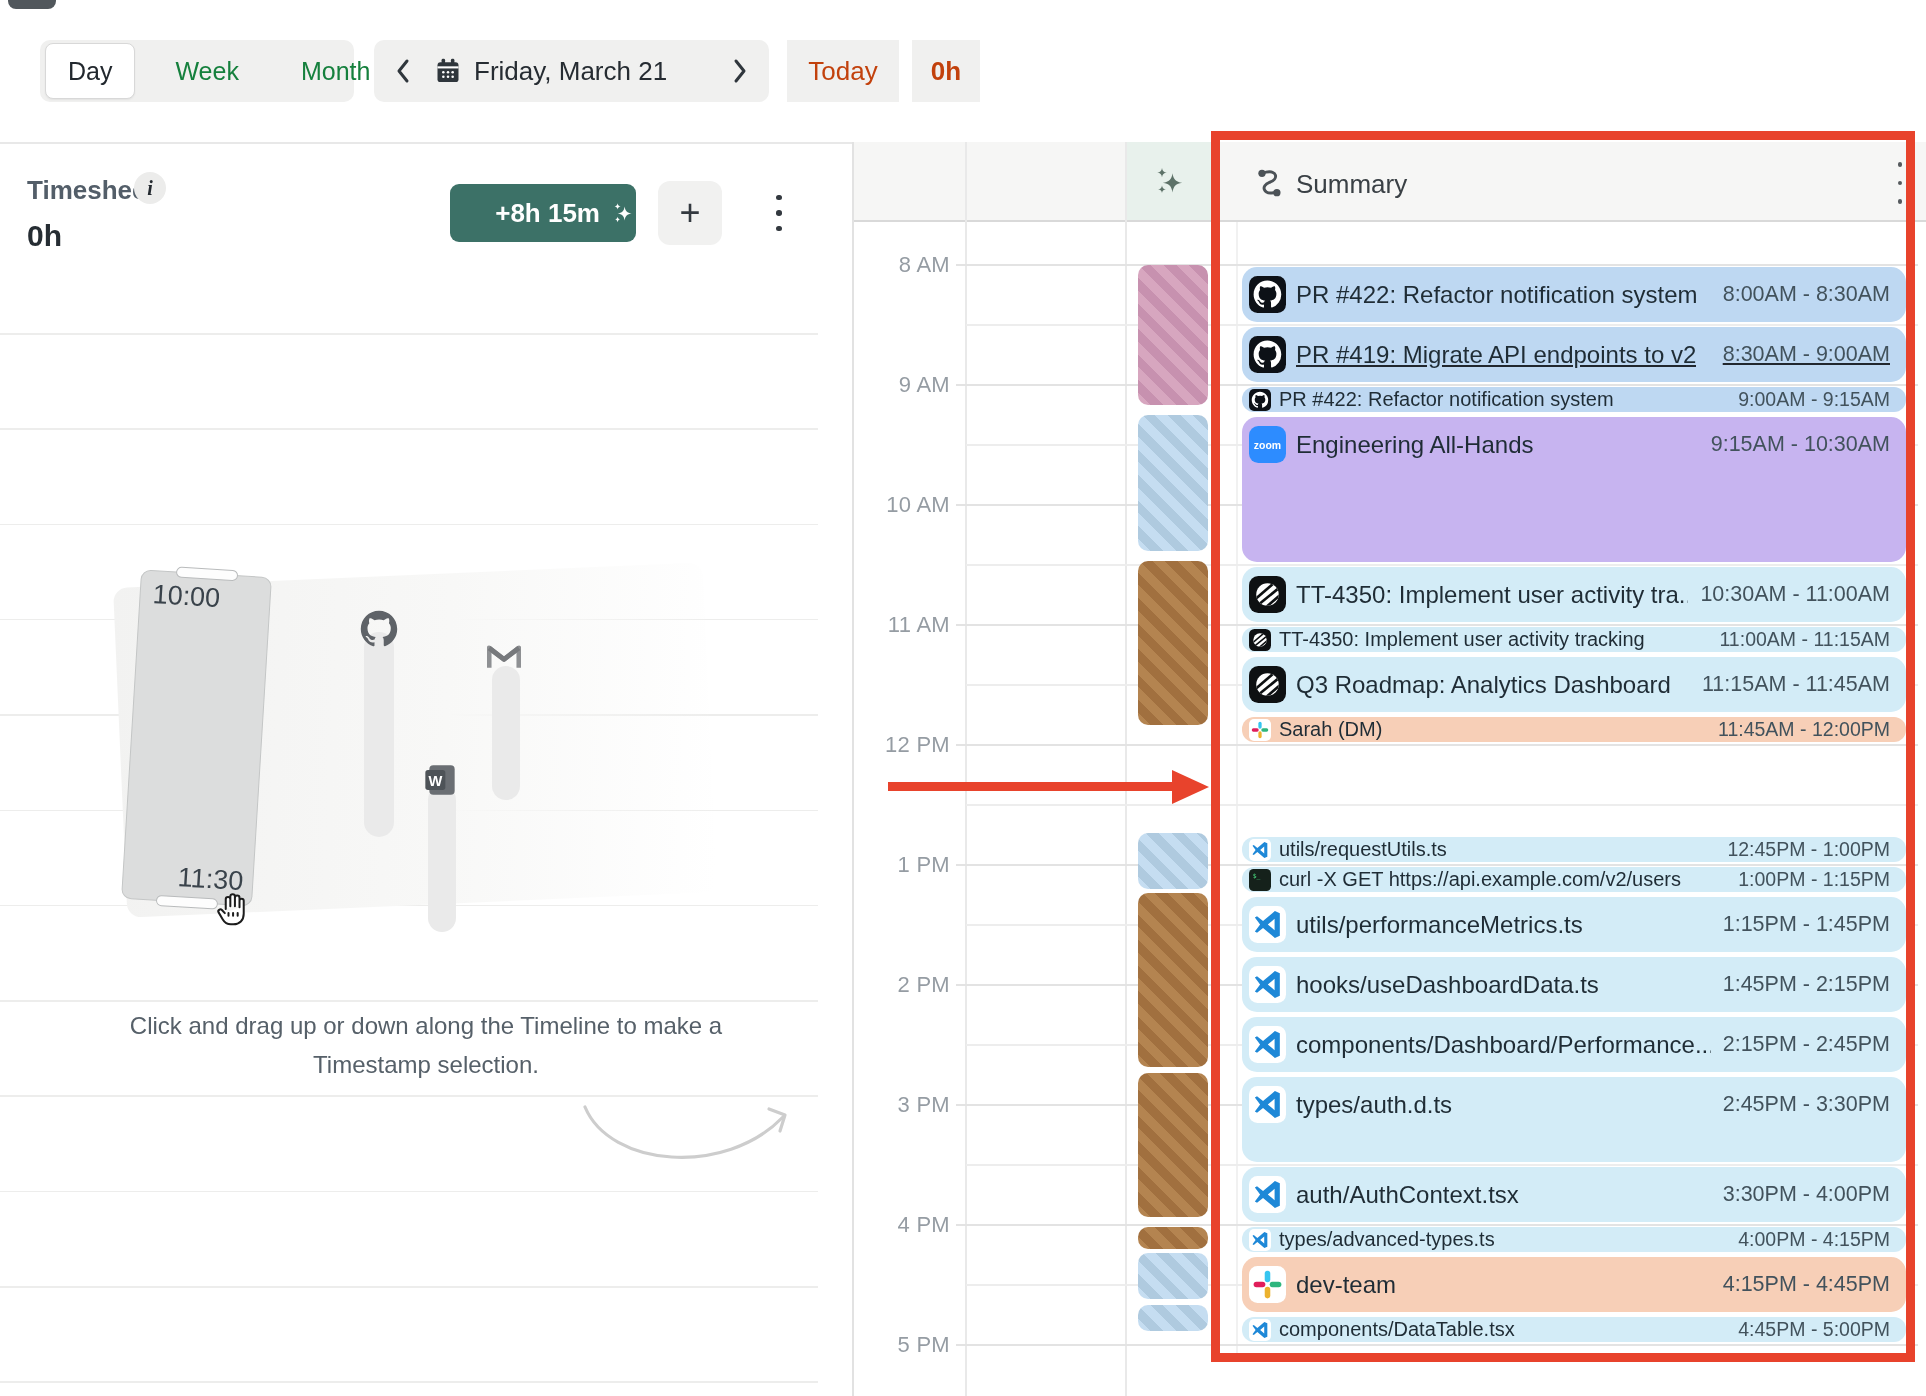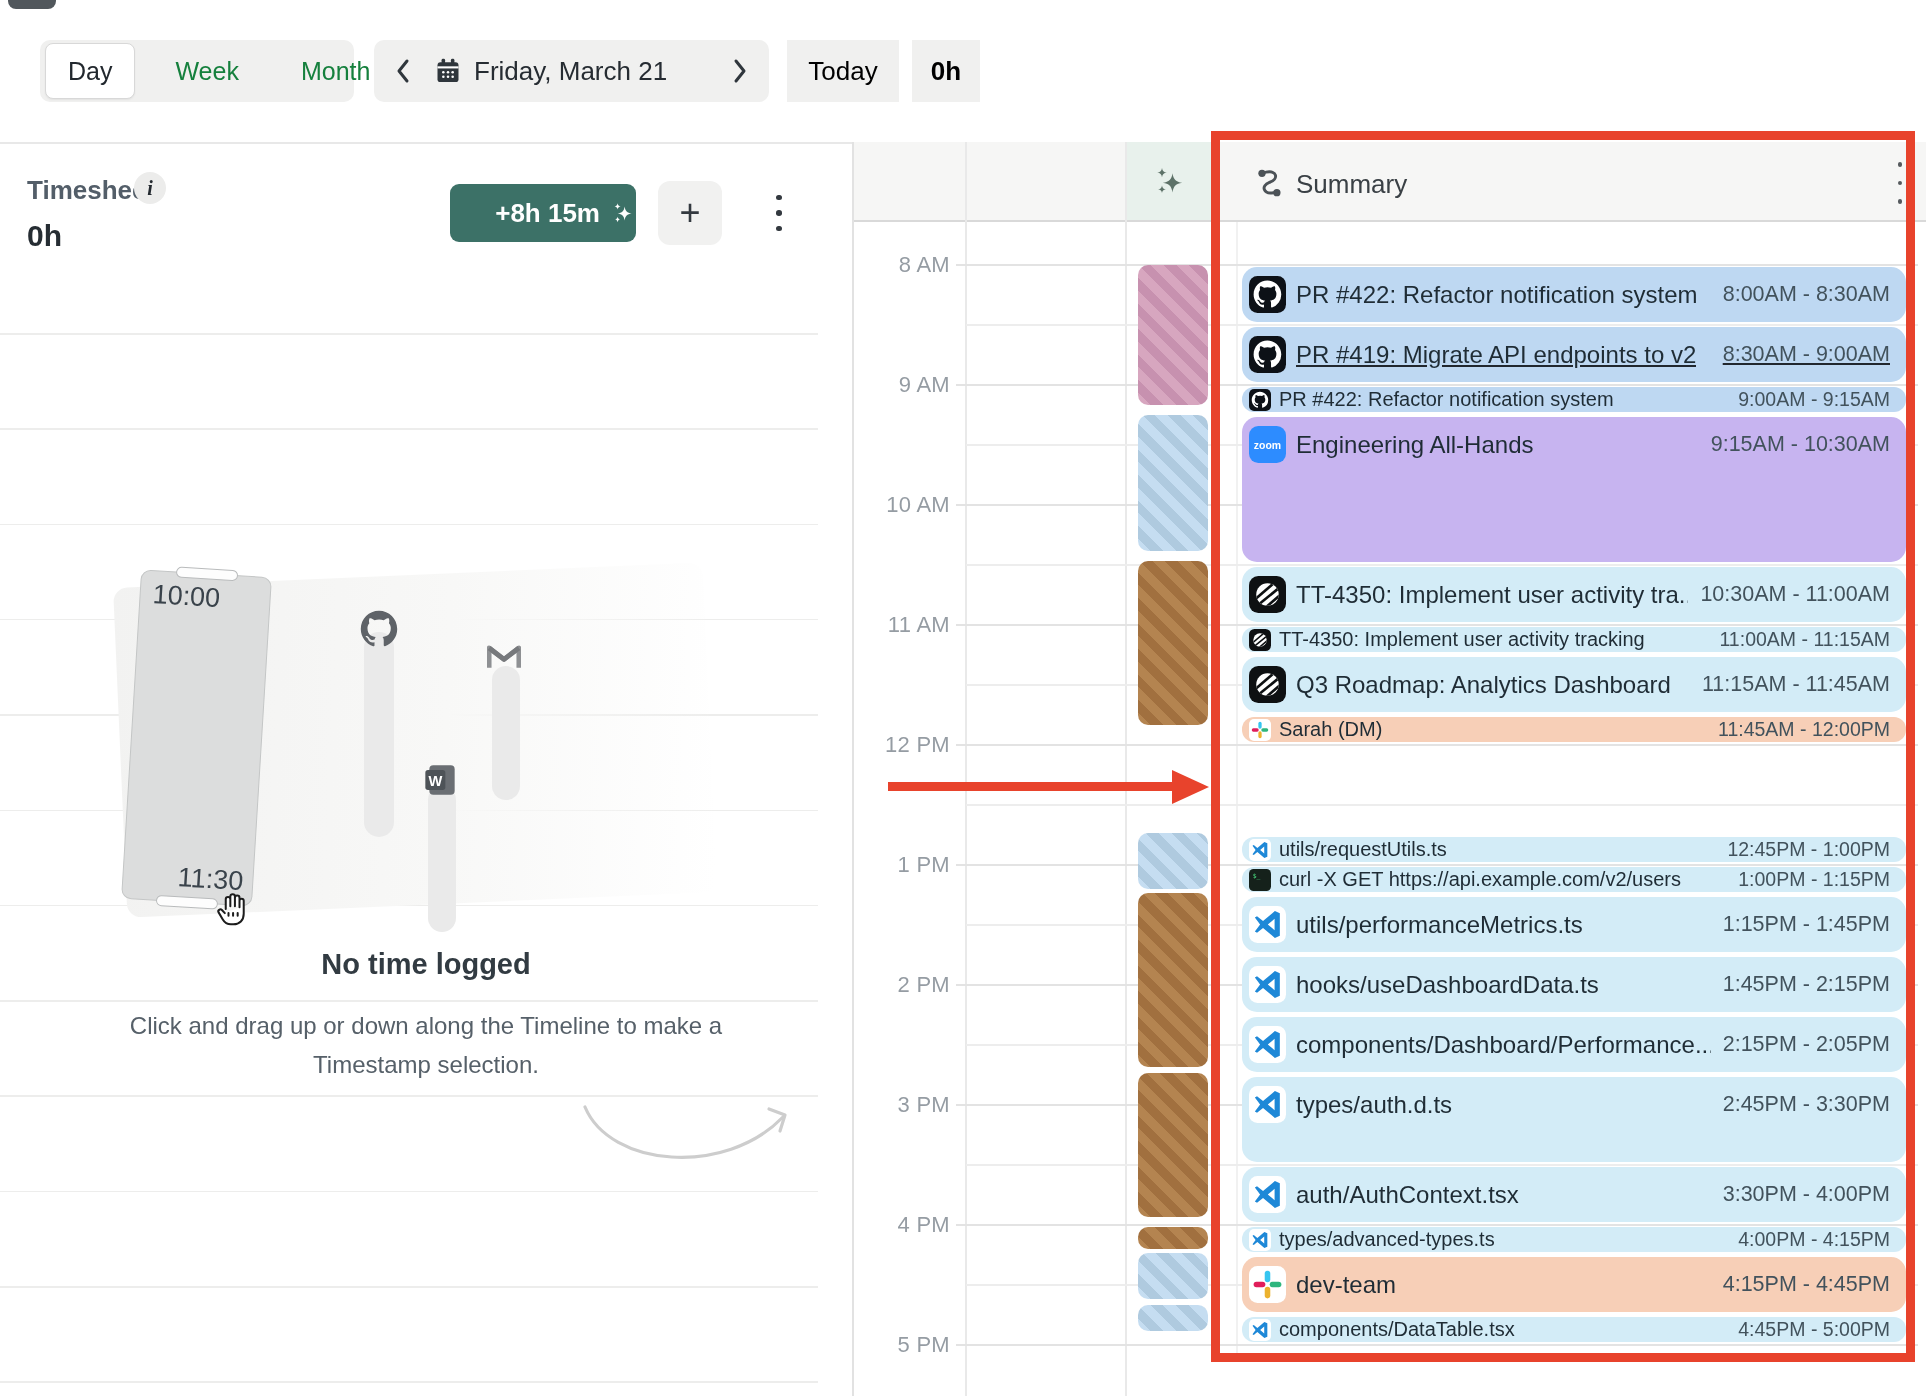--- a/index.html
+++ b/index.html
@@ -9,21 +9,21 @@
   
   .top-fragment{left:8px;top:0;width:48px;height:9px;background:#51575c;border-radius:0 0 8px 8px;}
   .seg{left:40px;top:40px;width:314px;height:62px;background:#f0f0ef;border-radius:10px;
        display:flex;align-items:center;padding:0 5px;box-sizing:border-box;gap:18px;}
   .seg .tab{font-size:25px;color:#15803d;padding:0 22px;height:54px;display:flex;align-items:center;border-radius:8px;}
   .seg .tab.active{background:#fff;color:#22282e;border:1px solid #d8d8d8;box-shadow:0 1px 2px rgba(0,0,0,.06);}
   .datenav{left:374px;top:40px;width:395px;height:62px;background:#f0f0ef;border-radius:10px;
            display:flex;align-items:center;padding:8px 20px;box-sizing:border-box;}
   .datenav .lbl{font-size:26px;font-weight:500;color:#262c32;margin-left:12px;flex:1;}
   .btn-grey{height:62px;background:#f0f0ef;border-radius:0;display:flex;align-items:center;justify-content:center;
-            font-size:26px;color:#000000;}
+            font-size:26px;color:#c2410c;}
   .today{left:787px;top:40px;width:112px;}
   .badge-0h{left:912px;top:40px;width:68px;font-weight:700;}
   
   .content-topline{left:0;top:142px;width:1926px;height:2px;background:#e8e8e8;}
   .vline{top:142px;height:1254px;width:1.5px;background:#e9e9e9;}
   .v-panel{left:852px;background:#e2e2e2;width:2px;}
   .v-gutter{left:965px;}
   .v-stripe{left:1125px;}
   .v-summary{left:1236px;top:222px;height:1138px;background:#f1f1f1;}
   
@@ -210,21 +210,20 @@
 
   <div class="abs hand">
     <svg width="44" height="48" viewBox="0 0 24 26">
         <g fill="#fff" stroke="#1c1c1c" stroke-width="1.1" stroke-linecap="round" stroke-linejoin="round">
           <path d="M7.5 12.5 V7.2 a1.25 1.25 0 0 1 2.5 0 V11 M10 11 V5.6 a1.25 1.25 0 0 1 2.5 0 V10.8 M12.5 10.9 V6.4 a1.25 1.25 0 0 1 2.5 0 V11.3 M15 11.5 V8 a1.15 1.15 0 0 1 2.3 0 v7 c0 3.6-2.3 5.8-5.6 5.8 h-1.4 c-2.2 0-3.4-.9-4.5-2.8 l-2.2-3.7 c-.7-1.1.9-2.2 1.8-1.3 l1.6 1.7"></path>
           <path d="M9 14.6 v1.5 M11.5 14.6 v1.5 M14 14.6 v1.5" fill="none"></path>
         </g>
       </svg>
   </div>
 
-  <div class="abs empty-title">No time logged</div>
   <div class="abs empty-desc">
     <div>Click and drag up or down along the Timeline to make a</div>
     <div>Timestamp selection.</div>
   </div>
   <div class="abs" style="left:575px;top:1095px;">
     <svg width="225" height="85" viewBox="0 0 225 85">
         <path d="M10 12 C35 72 150 82 208 22" fill="none" stroke="#cdcdcd" stroke-width="3.2" stroke-linecap="round"></path>
         <path d="M194 14 L210 20 L205 36" fill="none" stroke="#cdcdcd" stroke-width="3.2" stroke-linecap="round" stroke-linejoin="round"></path>
       </svg>
   </div>
@@ -488,21 +487,21 @@
       </div>
       <div class="abs pill c-cyan big" style="top: 1017px; height: 55px;">
         <div class="row">
           <span class="ic">
             <svg viewBox="0 0 24 24">
               <rect width="24" height="24" rx="5.5" fill="#fff"></rect>
               <path fill="#1E88D7" fill-rule="evenodd" d="M16.8 3.2 L20 4.7 V19.3 L16.8 20.8 L9.1 14.2 L5.2 17.4 L3.8 16.6 L7.2 12 L3.8 7.4 L5.2 6.6 L9.1 9.8 Z M16.6 8.3 L12.2 12 L16.6 15.7 Z"></path>
             </svg>
           </span>
           <span class="lab">components/Dashboard/Performance...</span>
-          <span class="tm">2:15PM - 2:05PM</span>
+          <span class="tm">2:15PM - 2:45PM</span>
         </div>
       </div>
       <div class="abs pill c-cyan big" style="top: 1077px; height: 85px;">
         <div class="row">
           <span class="ic">
             <svg viewBox="0 0 24 24">
               <rect width="24" height="24" rx="5.5" fill="#fff"></rect>
               <path fill="#1E88D7" fill-rule="evenodd" d="M16.8 3.2 L20 4.7 V19.3 L16.8 20.8 L9.1 14.2 L5.2 17.4 L3.8 16.6 L7.2 12 L3.8 7.4 L5.2 6.6 L9.1 9.8 Z M16.6 8.3 L12.2 12 L16.6 15.7 Z"></path>
             </svg>
           </span>

